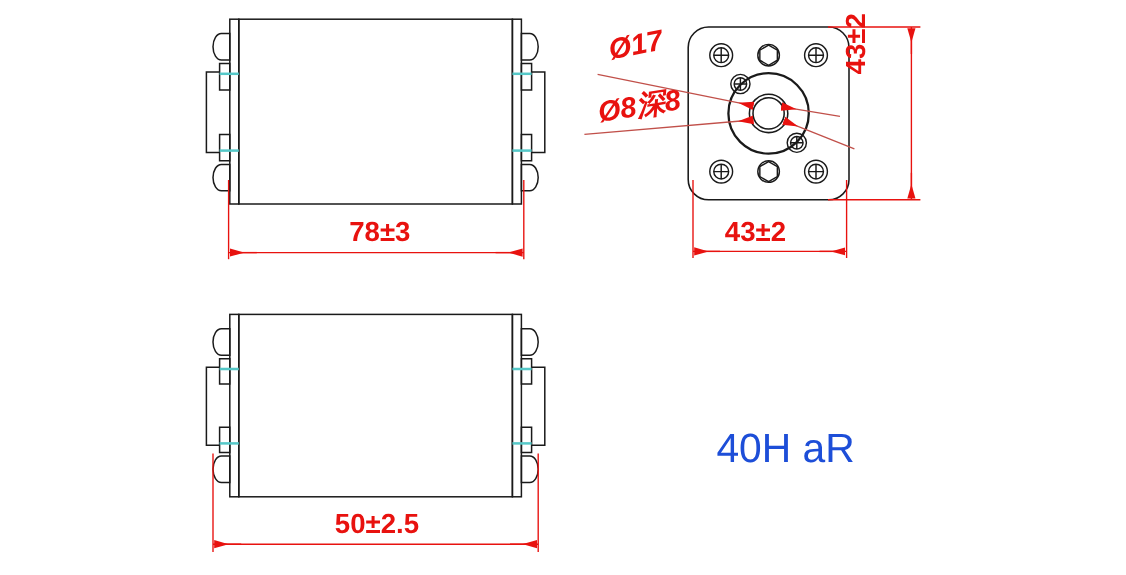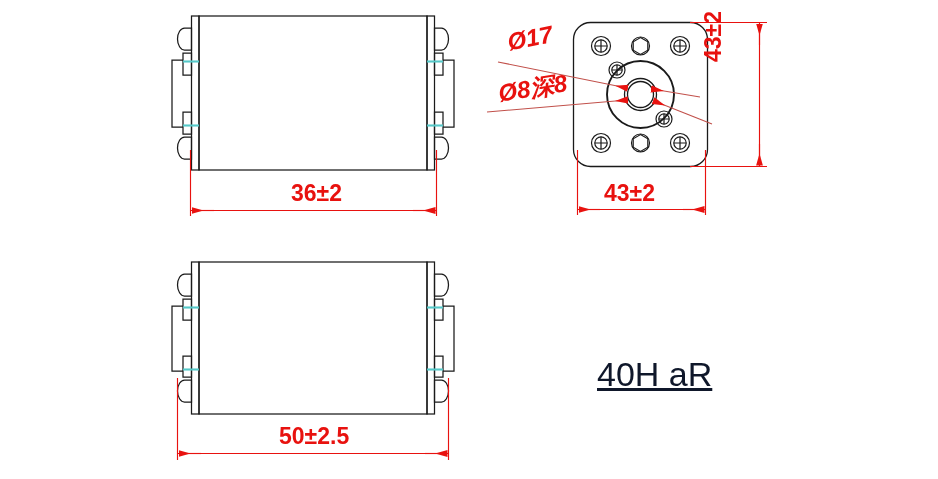--- a/index.html
+++ b/index.html
@@ -2,22 +2,22 @@
 <html><head>
 <meta charset="utf-8">
 <style>
   html,body{margin:0;padding:0;background:#ffffff;}
   body{width:938px;height:479px;overflow:hidden;
        font-family:"Liberation Sans","DejaVu Sans",sans-serif;}
   #stage{position:relative;width:938px;height:479px;background:#fff;}
   svg.layer{position:absolute;left:0;top:0;width:938px;height:479px;}
   .dimtext{position:absolute;color:#e8120f;font-family:"Liberation Sans","DejaVu Sans",sans-serif;
            font-weight:700;white-space:nowrap;}
-  .partlabel{position:absolute;color:#0f172a;font-family:"Liberation Sans","DejaVu Sans",sans-serif;
-             font-weight:400;white-space:nowrap;text-decoration:underline;}
+  .partlabel{position:absolute;color:#1d4ed8;font-family:"Liberation Sans","DejaVu Sans",sans-serif;
+             font-weight:400;white-space:nowrap;}
 </style>
 </head>
 <body>
 
 <div id="stage">
 
   <svg class="layer" viewBox="0 0 938 479">
     <defs>
       <marker id="arrIn" markerWidth="12" markerHeight="8" refX="11" refY="4" orient="auto" markerUnits="userSpaceOnUse">
         <path d="M0,4 L12,0.6 L12,7.4 Z" fill="#e8120f"></path>
@@ -169,21 +169,21 @@
 
     <g stroke="#e8120f" stroke-width="1.15" fill="none">
       <line x1="690" y1="22.5" x2="767" y2="22.5"></line>
       <line x1="690" y1="166.5" x2="767" y2="166.5"></line>
       <line x1="759.5" y1="22.5" x2="759.5" y2="166.5"></line>
       <line x1="759.5" y1="45" x2="759.5" y2="24.5" marker-end="url(#arrIn)"></line>
       <line x1="759.5" y1="144" x2="759.5" y2="164.5" marker-end="url(#arrIn)"></line>
     </g>
   </svg>
 
-  <div class="dimtext" style="left:291px;top:180px;font-size:23px;">36±2</div>
+  <div class="dimtext" style="left:291px;top:180px;font-size:23px;">78±3</div>
 
   <div class="dimtext" style="left:279px;top:423px;font-size:23px;">50±2.5</div>
 
   <div class="dimtext" style="left:604px;top:180px;font-size:23px;">43±2</div>
 
   <div class="dimtext" style="left:700px;top:62px;font-size:23px;transform:rotate(-90deg);transform-origin:left top;">43±2</div>
 
   <div class="dimtext" style="left:505px;top:29px;font-size:24px;transform:rotate(-11deg);transform-origin:left top;font-style:italic;">Ø17</div>
 
   <div class="dimtext" style="left:496px;top:78px;font-size:24px;transform:rotate(-9deg);transform-origin:left top;font-style:italic;">Ø8深8</div>

